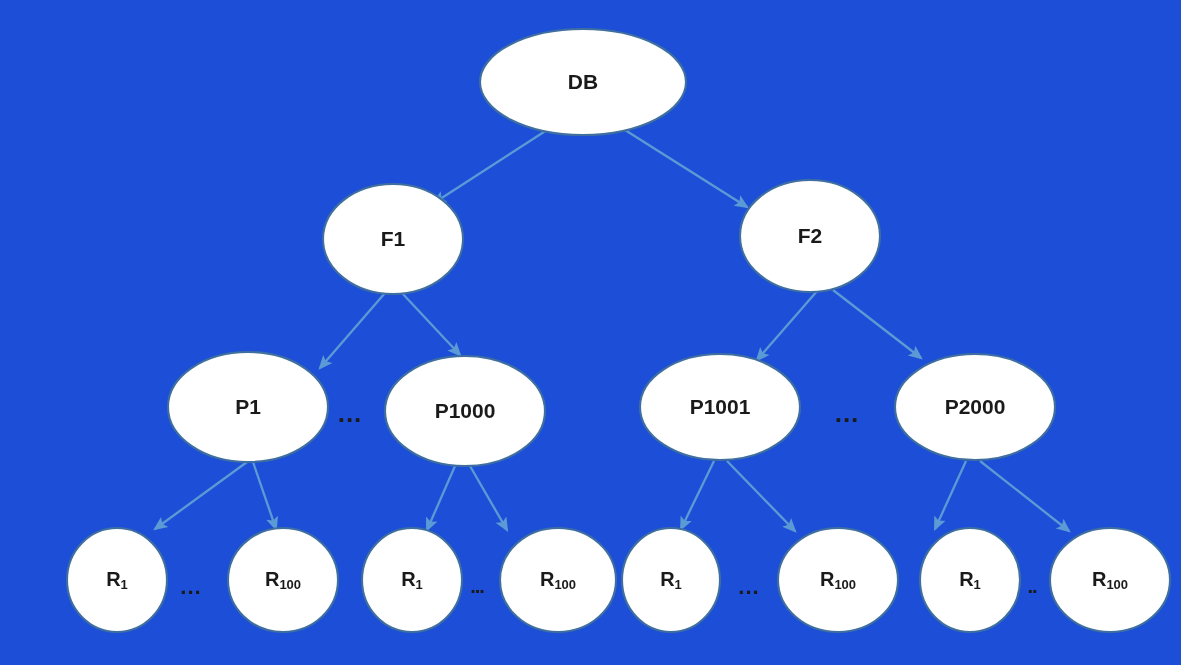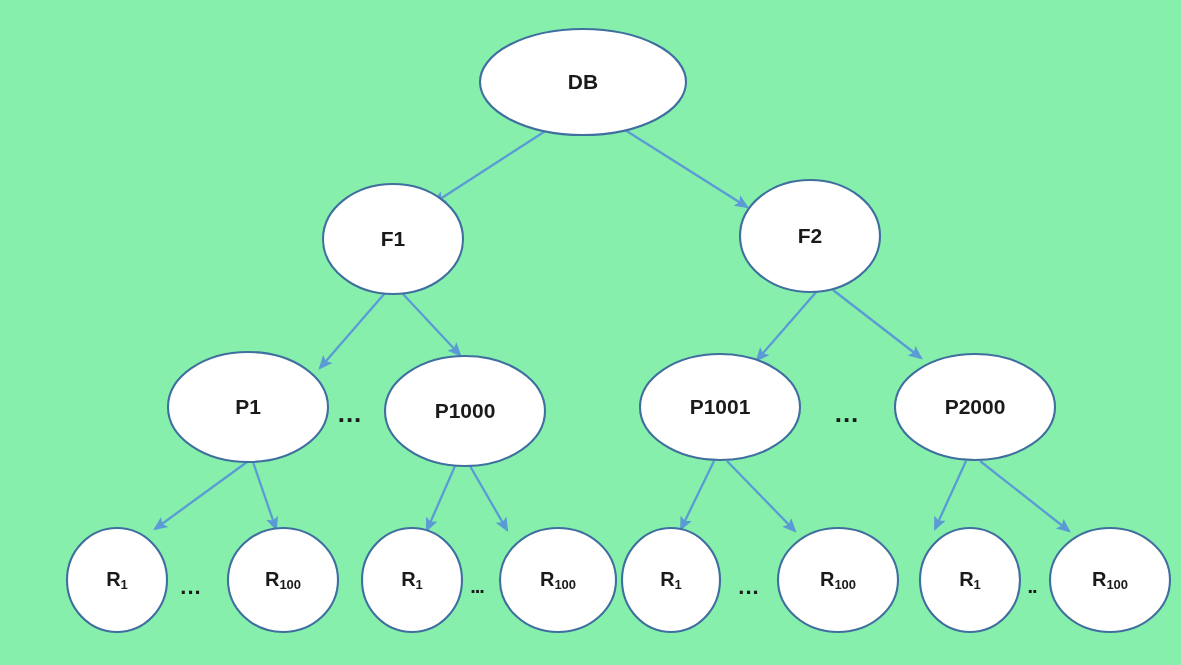--- a/index.html
+++ b/index.html
@@ -10,21 +10,21 @@
   body {
     width: 1181px;
     height: 665px;
     font-family: "Liberation Sans", sans-serif;
     overflow: hidden;
   }
   #diagram-root {
     position: relative;
     width: 1181px;
     height: 665px;
-    background: #86efac;
+    background: #1d4ed8;
     text-align: right;
   }
   svg#tree-svg {
     display: block;
     width: 1181px;
     height: 665px;
   }
   .node-shape {
     fill: #ffffff;
     stroke: #3f6f9f;

